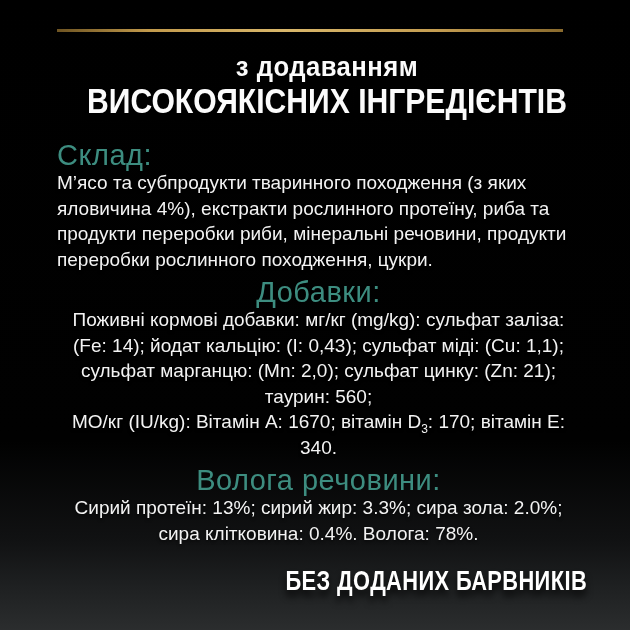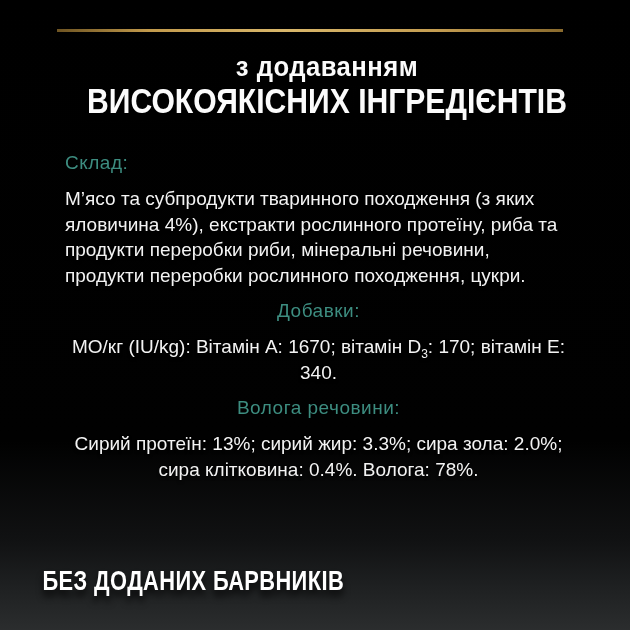--- a/index.html
+++ b/index.html
@@ -47,46 +47,46 @@
     transform: scaleX(0.86);
     white-space: nowrap;
   }
   .content {
     position: absolute;
     top: 140px;
     left: 57px;
     width: 523px;
   }
   .section-heading {
-    margin: 8px;
-    font-size: 19px;
+    margin: 0;
+    font-size: 29px;
     font-weight: 400;
     line-height: 30px;
     letter-spacing: 0.5px;
     color: #3d8d80;
   }
   .content p {
-    margin: 8px;
+    margin: 0;
     font-size: 19px;
     line-height: 25.5px;
     color: #f3f3f3;
     text-shadow: 0 2px 3px rgba(0,0,0,0.55);
   }
   .content section + section { margin-top: 5px; text-align: center; }
   sub.vitamin-sub {
     font-size: 12px;
     line-height: 0;
     vertical-align: -5px;
   }
   .claim {
     position: absolute;
     top: 566px;
     left: 0;
     width: 630px;
-    text-align: left;
+    text-align: right;
   }
   .claim-text {
     display: inline-block;
     font-size: 28px;
     font-weight: bold;
     line-height: 30px;
     letter-spacing: 0.5px;
     color: #ffffff;
     transform: scaleX(0.78);
     white-space: nowrap;
@@ -111,20 +111,21 @@
 
   <main class="content">
 
     <section>
       <h2 class="section-heading">Склад:</h2>
       <p>М’ясо та субпродукти тваринного походження (з яких яловичина 4%), екстракти рослинного протеїну, риба та продукти переробки риби, мінеральні речовини, продукти переробки рослинного походження, цукри.</p>
     </section>
 
     <section>
       <h2 class="section-heading">Добавки:</h2>
+      <p>Поживні кормові добавки: мг/кг (mg/kg): сульфат заліза: (Fe: 14); йодат кальцію: (I: 0,43); сульфат міді: (Cu: 1,1); сульфат марганцю: (Mn: 2,0); сульфат цинку: (Zn: 21); таурин: 560;</p>
       <p><span>МО/кг (IU/kg): Вітамін А: 1670; вітамін D</span><sub class="vitamin-sub">3</sub><span>: 170; вітамін Е: 340.</span></p>
     </section>
 
     <section>
       <h2 class="section-heading">Волога речовини:</h2>
       <p>Сирий протеїн: 13%; сирий жир: 3.3%; сира зола: 2.0%; сира клітковина: 0.4%. Волога: 78%.</p>
     </section>
 
   </main>
 

